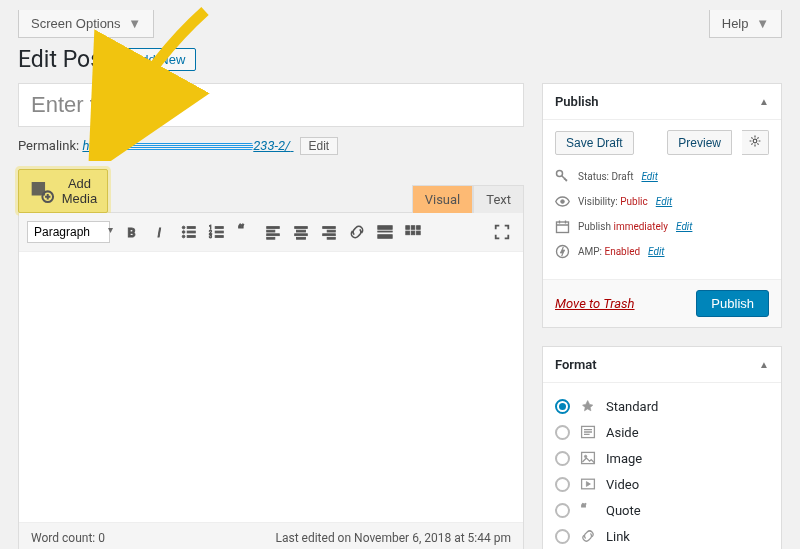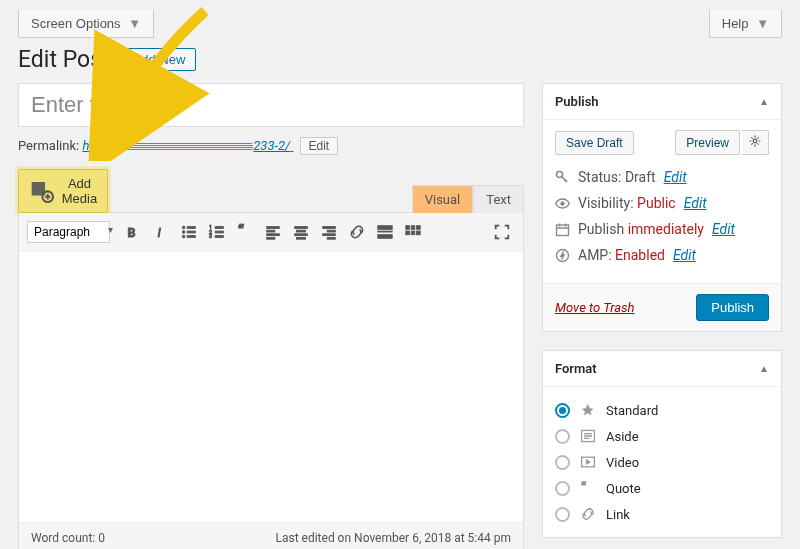--- a/index.html
+++ b/index.html
@@ -137,24 +137,24 @@
   .metabox-head {
     display:flex; justify-content:space-between; align-items:center;
     padding:10px 12px;
     border-bottom:1px solid #eee;
     font-weight:600;
     cursor:pointer;
   }
   .metabox-head .tri { color:#777; font-size:10px; }
   .metabox-body { padding:10px 12px; }
   .pub-row1 { display:flex; justify-content:space-between; align-items:center; margin-bottom:14px; }
-  .preview-group { display:flex; gap:2px; }
+  .preview-group { display:flex; gap:10px; }
   .preview-group .btn-secondary { border-radius:2px 0 0 2px; }
   .preview-group .btn-secondary.icon-only { border-left:none; border-radius:0 2px 2px 0; padding:4px 7px; }
-  .meta-line { display:flex; align-items:center; gap:8px; margin:10px 0; color:#555; font-size:14px; }
+  .meta-line { display:flex; align-items:center; gap:8px; margin:10px 0; color:#555; font-size:10px; }
   .meta-line svg { width:15px; height:15px; fill:#888; stroke:#888; flex-shrink:0; }
   .meta-line b { color:#b91c1c; font-weight:400; }
   .pub-footer { display:flex; justify-content:space-between; align-items:center; border-top:1px solid #eee; padding:10px 12px; background:#f9f9f9; }
   .trash-link { color:#a00; text-decoration:underline; }
   .format-item {
     display:flex; align-items:center; gap:10px; padding:5px 0; cursor:pointer;
   }
   .radio {
     width:15px; height:15px; border:2px solid #bbb; border-radius:50%; display:inline-block; position:relative; flex-shrink:0;
   }
@@ -398,20 +398,29 @@
             <span class="radio"></span>
             <svg viewBox="0 0 20 20">
               <rect x="2" y="3" width="16" height="14" fill="none" stroke-width="1.6"></rect>
               <path d="M5 7h10M5 10h10M5 13h7" stroke-width="1.6"></path>
             </svg>
             <span>Aside</span>
           </div>
           <div class="format-item">
             <span class="radio"></span>
             <svg viewBox="0 0 20 20">
+              <rect x="2" y="3" width="16" height="14" fill="none" stroke-width="1.6"></rect>
+              <circle cx="7" cy="8" r="1.5"></circle>
+              <path d="M3 15l5-5 4 4 2-2 4 4" fill="none" stroke-width="1.6"></path>
+            </svg>
+            <span>Image</span>
+          </div>
+          <div class="format-item">
+            <span class="radio"></span>
+            <svg viewBox="0 0 20 20">
               <rect x="2" y="4" width="16" height="12" fill="none" stroke-width="1.6"></rect>
               <path d="M8 7v6l5-3z"></path>
             </svg>
             <span>Video</span>
           </div>
           <div class="format-item">
             <span class="radio"></span>
             <svg viewBox="0 0 20 20">
               <text x="1" y="16" font-size="18" font-weight="bold">“</text>
             </svg>

